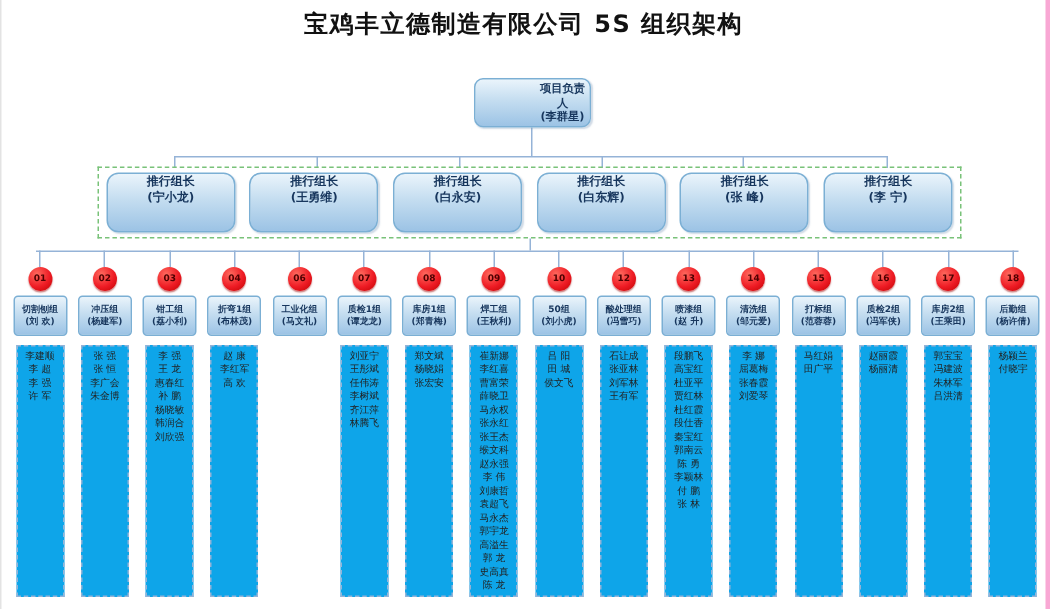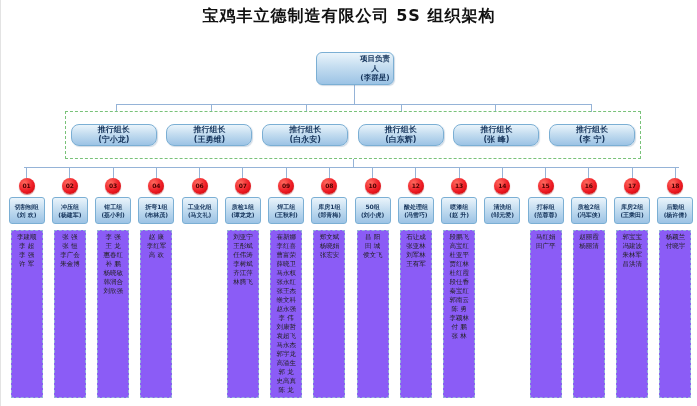--- a/index.html
+++ b/index.html
@@ -20,24 +20,24 @@
     background:linear-gradient(to bottom,#eaf4fb 0%,#c4ddf0 45%,#9cc3e5 100%);
     color:#17365d;text-align:center;display:flex;flex-direction:column;justify-content:center;
     box-shadow:1px 1px 1px rgba(120,150,180,.35);
   }
   .root-node{left:315px;top:52px;width:78px;height:33px;font-size:7.5px;font-weight:bold;line-height:9.5px;padding-left:40px;}
   .leaders-wrap{
     position:absolute;left:64px;top:111px;width:576px;height:48px;box-sizing:border-box;
     border:1px dashed #79c279;display:flex;align-items:center;justify-content:space-around;
   }
   .leader-box{
-    position:relative;width:86px;height:22px;box-sizing:border-box;border:1px solid #7bafd4;border-radius:8px;
+    position:relative;width:86px;height:40px;box-sizing:border-box;border:1px solid #7bafd4;border-radius:8px;
     background:linear-gradient(to bottom,#eaf4fb 0%,#c4ddf0 45%,#9cc3e5 100%);
     color:#17365d;font-size:8px;font-weight:bold;line-height:10.5px;
-    display:flex;flex-direction:column;justify-content:center;text-align:center;
+    display:flex;flex-direction:column;text-align:center;
     box-shadow:1px 1px 1px rgba(120,150,180,.35);
   }
   
   .groups{
     position:absolute;left:4px;top:167px;width:692px;height:233px;
     display:flex;flex-direction:row;
   }
   .col{
     position:relative;flex:1 1 0;display:flex;flex-direction:column;align-items:center;min-width:0;
   }
@@ -49,21 +49,21 @@
     box-shadow:0 1px 1px rgba(150,0,0,.5);
   }
   .dept{
     margin-top:3px;width:36px;height:27px;box-sizing:border-box;border:1px solid #7bafd4;border-radius:3px;
     background:linear-gradient(to bottom,#eaf4fb 0%,#c4ddf0 45%,#9cc3e5 100%);
     color:#17365d;font-size:6px;line-height:8px;font-weight:bold;
     display:flex;flex-direction:column;justify-content:center;text-align:center;overflow:hidden;
   }
   .members{
     margin-top:6px;width:32px;box-sizing:border-box;flex:0 0 auto;height:168px;
-    border:1px dashed #95b3d7;background:#8b5cf6;
+    border:1px dashed #95b3d7;background:#0ea5e9;
     font-size:6.5px;line-height:9px;color:#222;text-align:center;overflow:hidden;padding-top:2px;
   }
   .member{white-space:pre;}
 </style>
 </head>
 <body>
 
 <div id="canvas">
   <div class="title">宝鸡丰立德制造有限公司 5S 组织架构</div>
 
@@ -195,20 +195,34 @@
       <div>质检1组</div>
       <div>(谭龙龙)</div>
     </div>
     <div class="members">
           <div class="member">刘亚宁</div>
           <div class="member">王彤斌</div>
           <div class="member">任伟涛</div>
           <div class="member">李树斌</div>
           <div class="member">齐江萍</div>
           <div class="member">林腾飞</div>
+        </div>
+  </div>
+
+  <div class="col">
+    <div class="stem"></div>
+    <div class="circle">08</div>
+    <div class="dept">
+      <div>库房1组</div>
+      <div>(郑青梅)</div>
+    </div>
+    <div class="members">
+          <div class="member">郑文斌</div>
+          <div class="member">杨晓娟</div>
+          <div class="member">张宏安</div>
         </div>
   </div>
 
   <div class="col">
     <div class="stem"></div>
     <div class="circle">09</div>
     <div class="dept">
       <div>焊工组</div>
       <div>(王秋利)</div>
     </div>
@@ -229,34 +243,20 @@
           <div class="member">郭宇龙</div>
           <div class="member">高溢生</div>
           <div class="member">郭 龙</div>
           <div class="member">史高真</div>
           <div class="member">陈 龙</div>
         </div>
   </div>
 
   <div class="col">
     <div class="stem"></div>
-    <div class="circle">08</div>
-    <div class="dept">
-      <div>库房1组</div>
-      <div>(郑青梅)</div>
-    </div>
-    <div class="members">
-          <div class="member">郑文斌</div>
-          <div class="member">杨晓娟</div>
-          <div class="member">张宏安</div>
-        </div>
-  </div>
-
-  <div class="col">
-    <div class="stem"></div>
     <div class="circle">10</div>
     <div class="dept">
       <div>50组</div>
       <div>(刘小虎)</div>
     </div>
     <div class="members">
           <div class="member">吕 阳</div>
           <div class="member">田 城</div>
           <div class="member">侯文飞</div>
         </div>
@@ -301,20 +301,26 @@
         </div>
   </div>
 
   <div class="col">
     <div class="stem"></div>
     <div class="circle">14</div>
     <div class="dept">
       <div>清洗组</div>
       <div>(邹元爱)</div>
     </div>
+    <div class="members">
+          <div class="member">李 娜</div>
+          <div class="member">屈葛梅</div>
+          <div class="member">张春霞</div>
+          <div class="member">刘爱琴</div>
+        </div>
   </div>
 
   <div class="col">
     <div class="stem"></div>
     <div class="circle">15</div>
     <div class="dept">
       <div>打标组</div>
       <div>(范蓉蓉)</div>
     </div>
     <div class="members">

